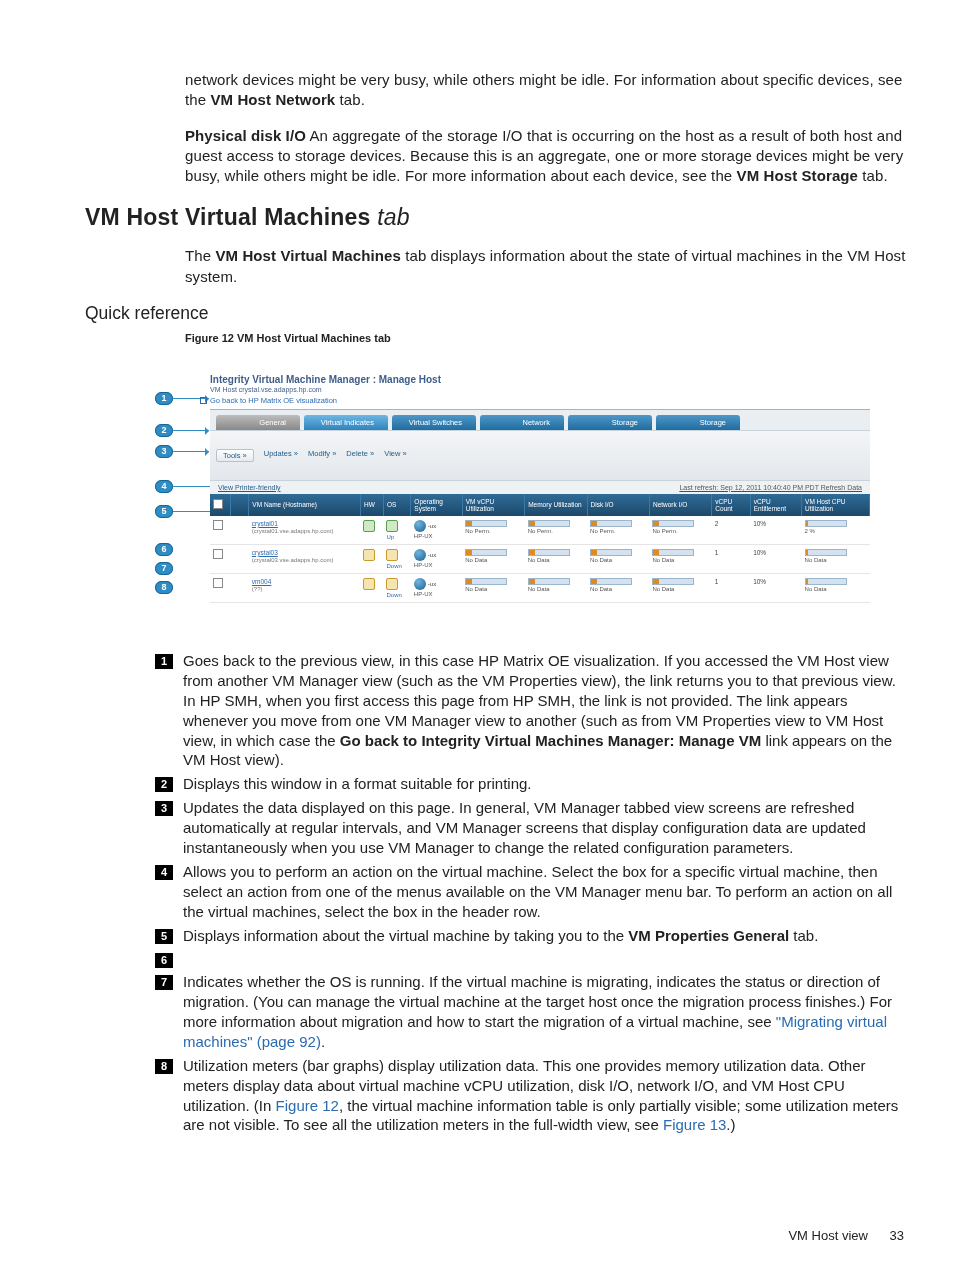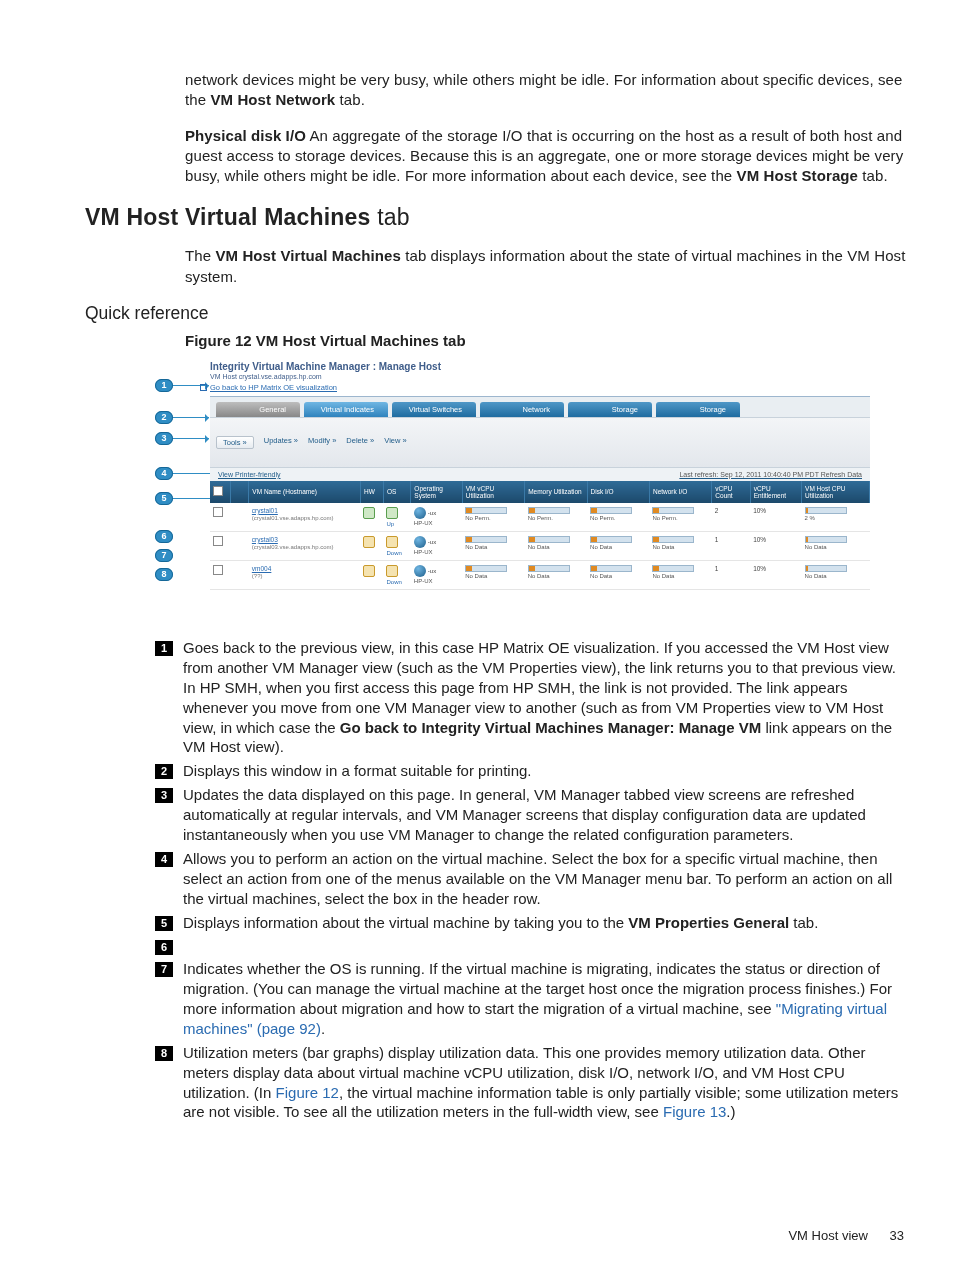--- a/index.html
+++ b/index.html
@@ -31,34 +31,35 @@
   }
   h2.section-title {
     font-family: "Arial Narrow", "Arial", sans-serif;
     font-weight: bold;
     font-size: 23px;
     margin: 18px 0 6px 0;
     letter-spacing: 0.2px;
   }
   h2.section-title .thin {
     font-weight: normal;
+    font-style: italic;
   }
   h3.sub-title {
     font-family: "Arial Narrow", "Arial", sans-serif;
     font-weight: normal;
     font-size: 17.5px;
     margin: 16px 0 8px 0;
   }
   .figure-caption {
     font-family: "Arial Narrow", "Arial", sans-serif;
     font-weight: bold;
-    font-size: 15px;
+    font-size: 11px;
     margin-left: 100px;
     margin-top: 8px;
-    margin-bottom: 10px;
+    margin-bottom: 28px;
   }
 
   
 
   .screenshot-wrap {
     margin-left: 70px;
     width: 720px;
     position: relative;
     font-size: 8px;
     margin-bottom: 18px;
@@ -112,21 +113,20 @@
     padding: 2px 0 0 0;
   }
   .shot .host-sub {
     color: #3f5d8a;
     font-size: 7px;
     padding: 1px 0;
   }
   .shot .go-back {
     font-size: 7.5px;
     color: #2a6bb1;
-    text-decoration: underline;
     padding: 2px 0 4px 0;
     border-bottom: 1px solid #9db6ce;
     position:relative;
   }
   .shot .go-back::before{
     content:"";
     position:absolute;
     left:-10px;
     top:3px;
     width:7px;

